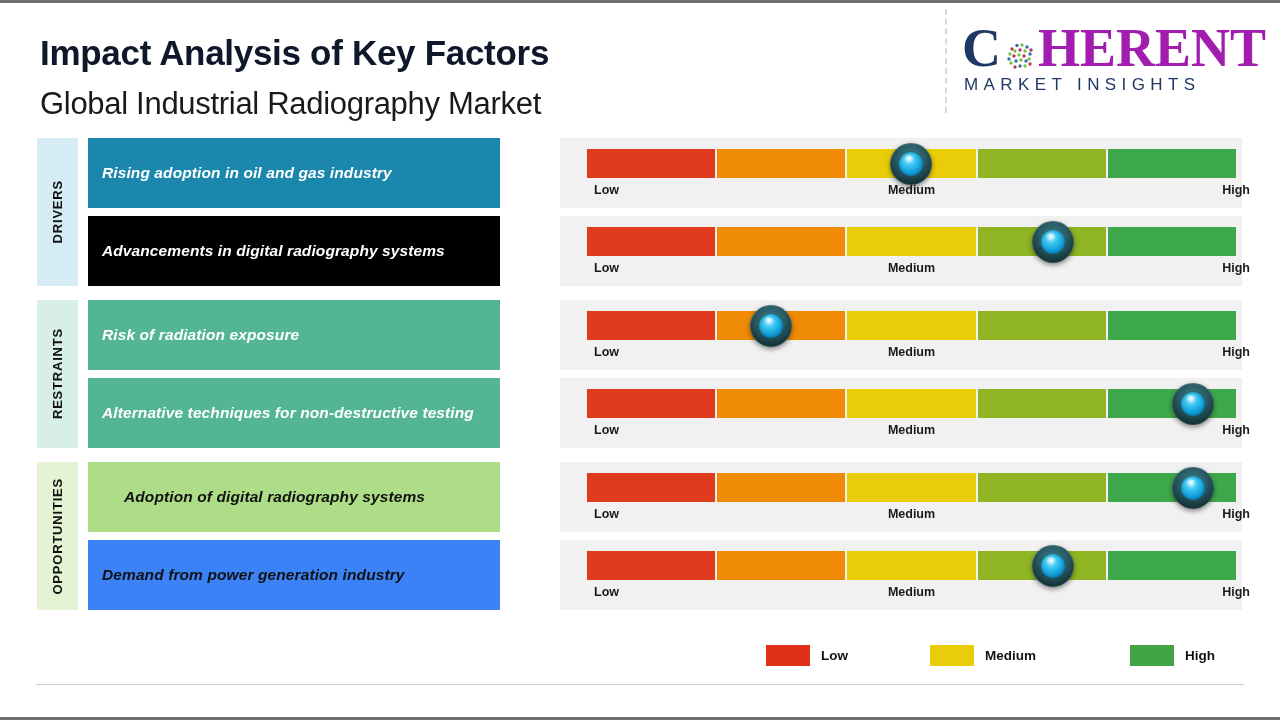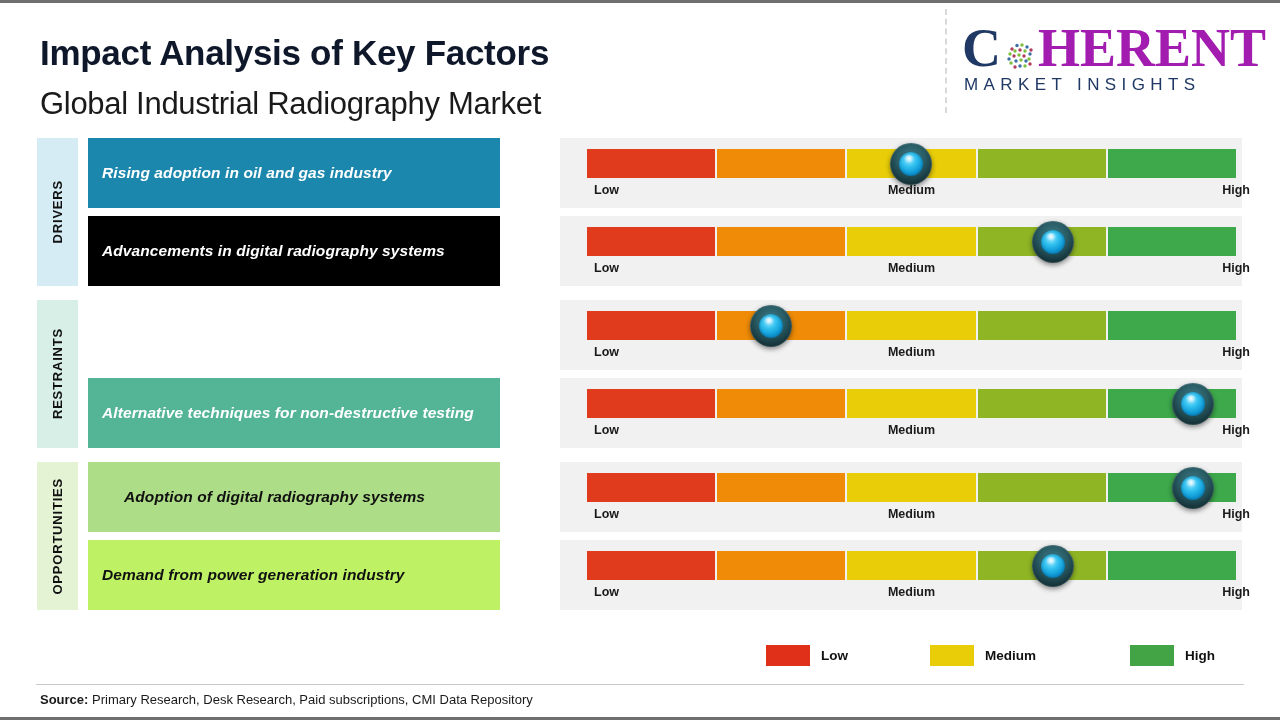--- a/index.html
+++ b/index.html
@@ -239,20 +239,23 @@
               <span class="s-high">High</span>
             </div>
           </div>
         </div>
       </div>
       <div class="group" style="top: 162px; height: 148px;">
         <div class="cat-strip" style="height: 148px; background: rgb(216, 239, 232);">
           <div class="cat-label">RESTRAINTS</div>
         </div>
         <div class="row" style="top: 0px;">
+          <div class="factor" style="background: rgb(83, 181, 150);">
+            <div class="factor-text" style="color: rgb(255, 255, 255);">Risk of radiation exposure</div>
+          </div>
           <div class="gauge">
             <div class="track">
               <div class="seg" style="background: rgb(224, 59, 28);"></div>
               <div class="seg" style="background: rgb(239, 139, 6);"></div>
               <div class="seg" style="background: rgb(232, 205, 8);"></div>
               <div class="seg" style="background: rgb(143, 181, 36);"></div>
               <div class="seg" style="background: rgb(61, 169, 75);"></div>
             </div>
             <div class="knob" style="left: 30.9%;">
               <div class="ring"></div>
@@ -313,21 +316,21 @@
               <div class="spec"></div>
             </div>
             <div class="scale">
               <span class="s-low">Low</span>
               <span class="s-med">Medium</span>
               <span class="s-high">High</span>
             </div>
           </div>
         </div>
         <div class="row" style="top: 78px;">
-          <div class="factor" style="background: #bef264;">
+          <div class="factor" style="background: #3b82f6;">
             <div class="factor-text" style="color: rgb(17, 17, 17);">Demand from power generation industry</div>
           </div>
           <div class="gauge">
             <div class="track">
               <div class="seg" style="background: rgb(224, 59, 28);"></div>
               <div class="seg" style="background: rgb(239, 139, 6);"></div>
               <div class="seg" style="background: rgb(232, 205, 8);"></div>
               <div class="seg" style="background: rgb(143, 181, 36);"></div>
               <div class="seg" style="background: rgb(61, 169, 75);"></div>
             </div>
@@ -355,18 +358,15 @@
         <div class="leg-sw" style="background: rgb(232, 205, 8);"></div>
         <div class="leg-tx">Medium</div>
       </div>
       <div class="leg-item leg-2">
         <div class="leg-sw" style="background: rgb(67, 164, 69);"></div>
         <div class="leg-tx">High</div>
       </div>
     </div>
 
   <div class="foot-rule"></div>
-  <div class="source">
-    <b>Source:</b><span> Primary Research, Desk Research, Paid subscriptions, CMI Data Repository</span>
-  </div>
   <div class="bottom-rule"></div>
 
 </div>
 
 </body></html>

